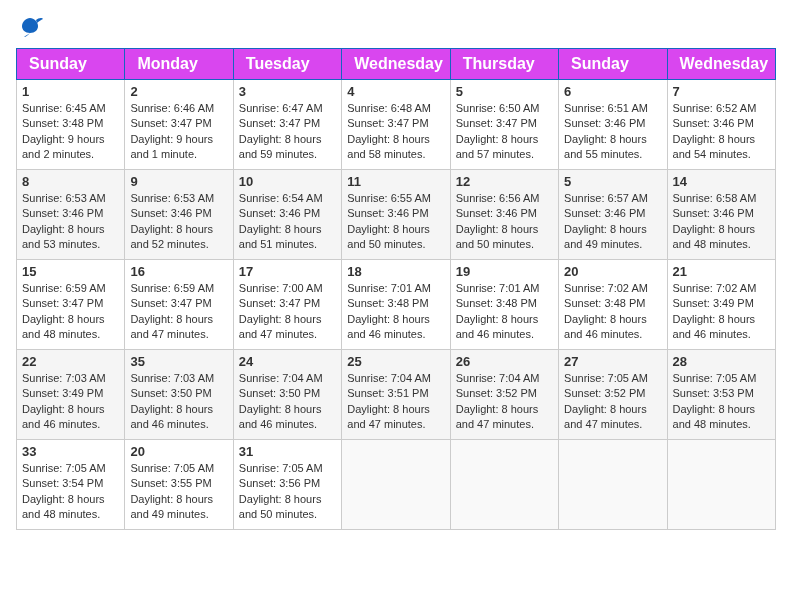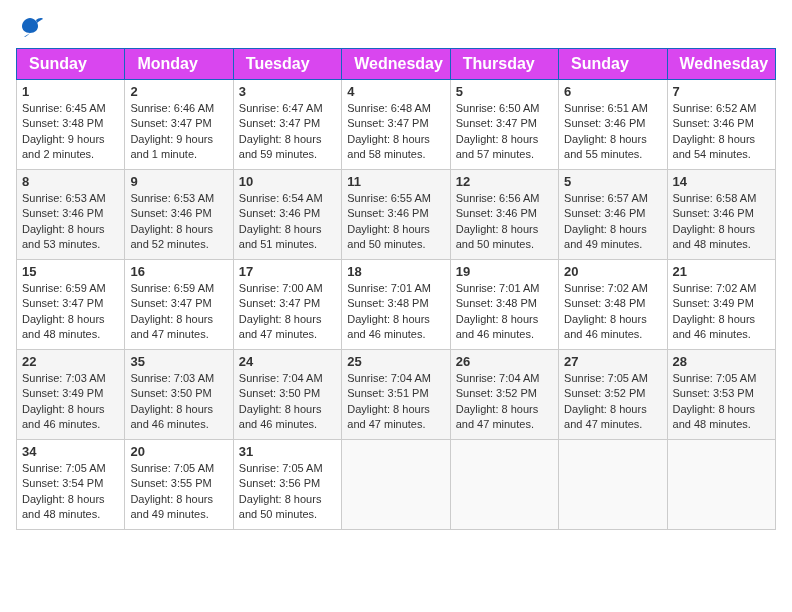--- a/index.html
+++ b/index.html
@@ -153,21 +153,21 @@
       <tr>
         <td><span class="day-num">22</span><span class="day-info">Sunrise: 7:03 AM<br>Sunset: 3:49 PM<br>Daylight: 8 hours and 46 minutes.</span></td>
         <td><span class="day-num">35</span><span class="day-info">Sunrise: 7:03 AM<br>Sunset: 3:50 PM<br>Daylight: 8 hours and 46 minutes.</span></td>
         <td><span class="day-num">24</span><span class="day-info">Sunrise: 7:04 AM<br>Sunset: 3:50 PM<br>Daylight: 8 hours and 46 minutes.</span></td>
         <td><span class="day-num">25</span><span class="day-info">Sunrise: 7:04 AM<br>Sunset: 3:51 PM<br>Daylight: 8 hours and 47 minutes.</span></td>
         <td><span class="day-num">26</span><span class="day-info">Sunrise: 7:04 AM<br>Sunset: 3:52 PM<br>Daylight: 8 hours and 47 minutes.</span></td>
         <td><span class="day-num">27</span><span class="day-info">Sunrise: 7:05 AM<br>Sunset: 3:52 PM<br>Daylight: 8 hours and 47 minutes.</span></td>
         <td><span class="day-num">28</span><span class="day-info">Sunrise: 7:05 AM<br>Sunset: 3:53 PM<br>Daylight: 8 hours and 48 minutes.</span></td>
       </tr>
       <tr>
-        <td><span class="day-num">34</span><span class="day-info">Sunrise: 7:05 AM<br>Sunset: 3:54 PM<br>Daylight: 8 hours and 48 minutes.</span></td>
+        <td><span class="day-num">33</span><span class="day-info">Sunrise: 7:05 AM<br>Sunset: 3:54 PM<br>Daylight: 8 hours and 48 minutes.</span></td>
         <td><span class="day-num">20</span><span class="day-info">Sunrise: 7:05 AM<br>Sunset: 3:55 PM<br>Daylight: 8 hours and 49 minutes.</span></td>
         <td><span class="day-num">31</span><span class="day-info">Sunrise: 7:05 AM<br>Sunset: 3:56 PM<br>Daylight: 8 hours and 50 minutes.</span></td>
         <td class="empty"></td>
         <td class="empty"></td>
         <td class="empty"></td>
         <td class="empty"></td>
       </tr>
     </tbody>
 </table>
 

